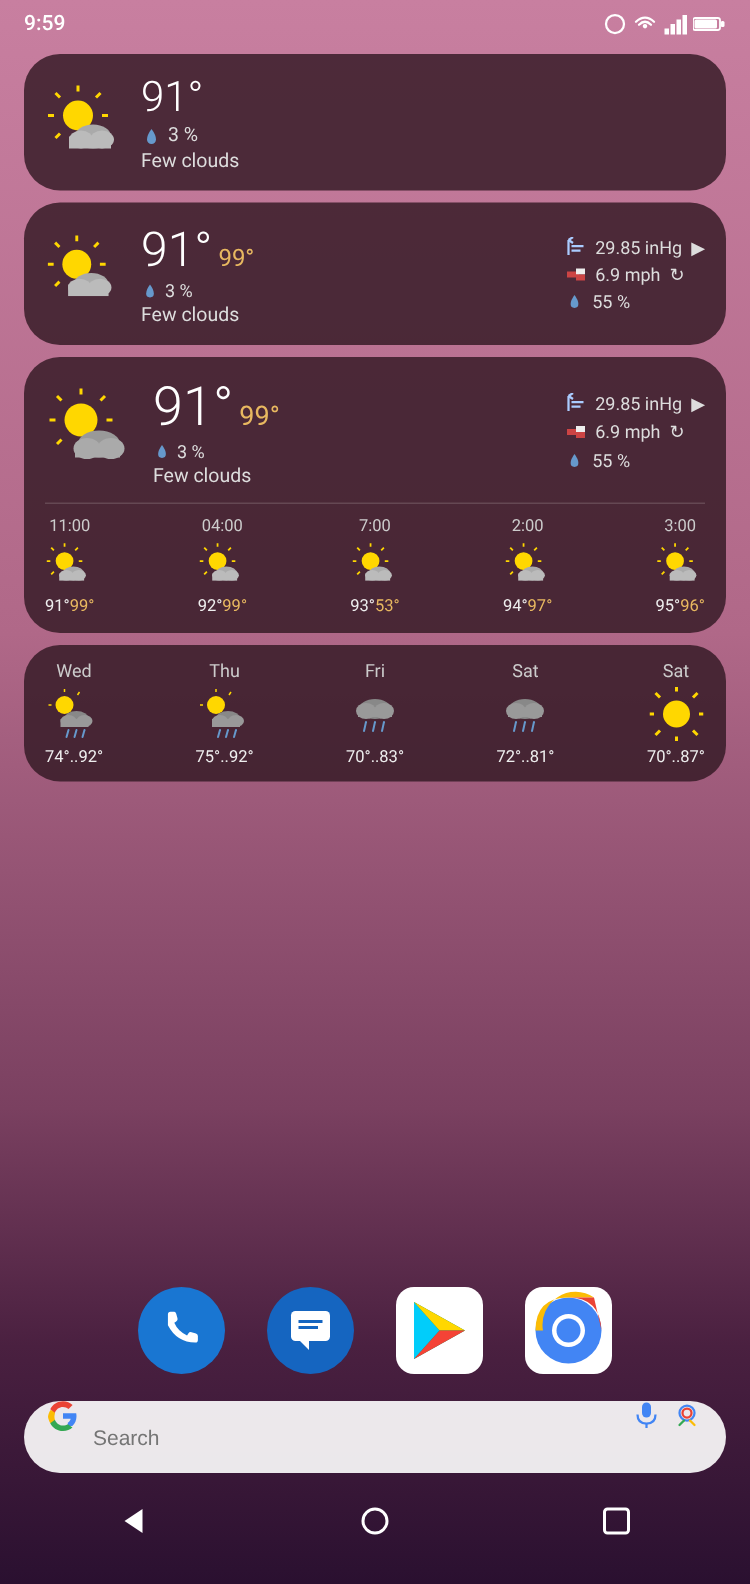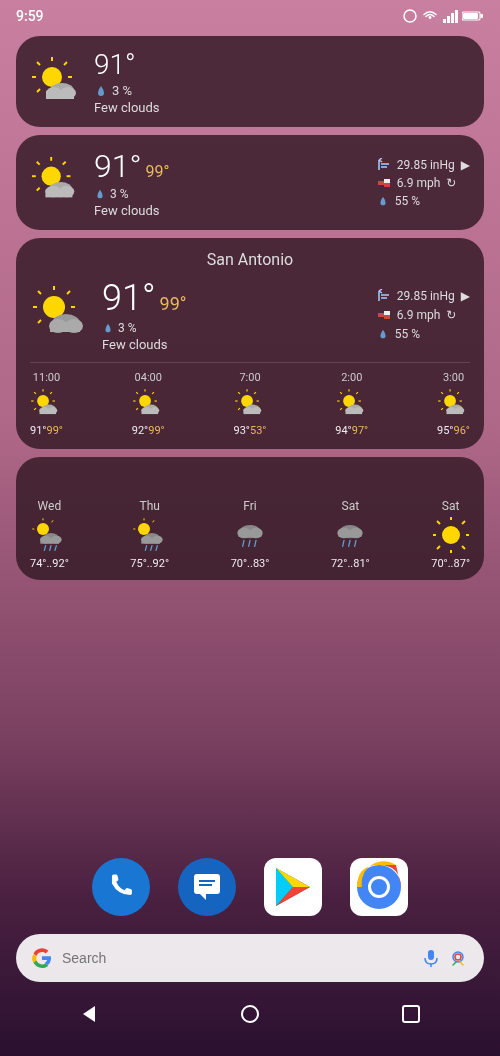--- a/index.html
+++ b/index.html
@@ -202,21 +202,20 @@
     .daily-row {
       display: flex;
       justify-content: space-between;
       align-items: flex-end;
     }
     .day-item {
       display: flex;
       flex-direction: column;
       align-items: center;
       gap: 4px;
-      margin-top: 32px;
     }
     .day-label {
       font-size: 12px;
       color: #ccc;
     }
     .day-icon {
       width: 36px;
       height: 36px;
     }
     .day-temp {
@@ -251,21 +250,20 @@
     
     .search-bar {
       position: absolute;
       bottom: 74px;
       left: 16px;
       right: 16px;
       background: rgba(255,255,255,0.9);
       border-radius: 24px;
       height: 48px;
       display: flex;
-      align-items: center;
       padding: 0 16px;
       gap: 10px;
     }
     .search-bar input {
       border: none;
       background: transparent;
       flex: 1;
       font-size: 14px;
       outline: none;
     }
@@ -411,21 +409,20 @@
         <svg width="12" height="14" viewBox="0 0 14 14">
             <path d="M7 2 Q10 6 10 9 a3 3 0 0 1-6 0 Q4 6 7 2z" fill="#6699cc"></path>
           </svg>
         <span>55 %</span>
       </div>
     </div>
   </div>
 </div>
 
 <div class="weather-widget widget-large">
-  <div class="city">San Antonio</div>
   <div class="main-row">
     <div>
       <svg width="60" height="60" viewBox="0 0 60 60">
         <circle cx="24" cy="24" r="11" fill="#FFD700"></circle>
         <g stroke="#FFD700" stroke-width="2">
           <line x1="24" y1="7" x2="24" y2="3"></line>
           <line x1="24" y1="41" x2="24" y2="45"></line>
           <line x1="7" y1="24" x2="3" y2="24"></line>
           <line x1="41" y1="24" x2="45" y2="24"></line>
           <line x1="11" y1="11" x2="8" y2="8"></line>

